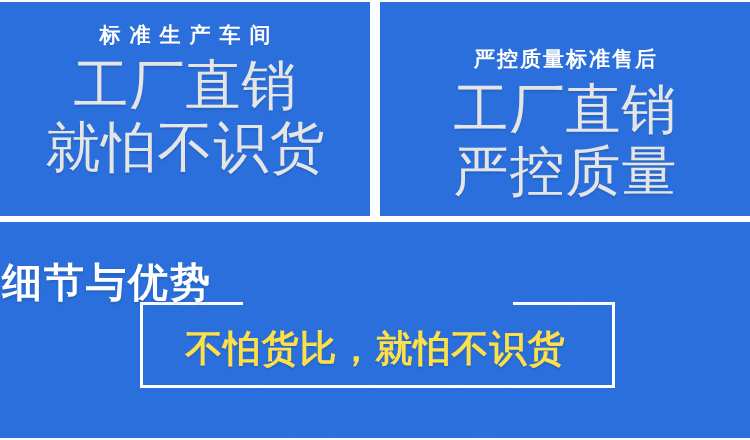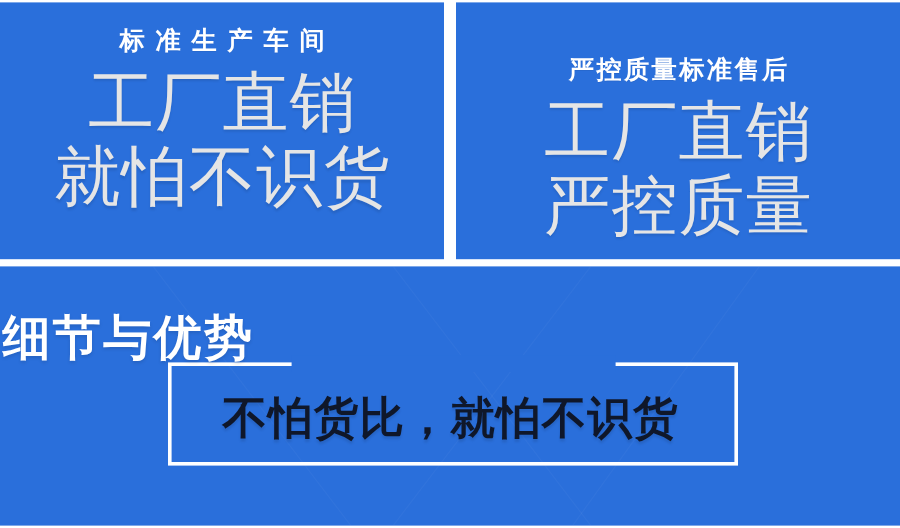--- a/index.html
+++ b/index.html
@@ -133,21 +133,21 @@
     white-space: nowrap;
     text-shadow: 0 2px 3px rgba(0,0,0,0.12);
   }
 
   .bottom-sub {
     position: absolute;
     left: 0;
     top: 108px;
     width: 750px;
     text-align: center;
-    color: #0f172a;
+    color: #fde047;
     font-weight: bold;
     font-size: 37px;
     line-height: 1;
     letter-spacing: 1px;
     text-indent: 1px;
     white-space: nowrap;
     text-shadow: 0 2px 2px rgba(0,0,0,0.10);
   }
 </style>
 </head>

